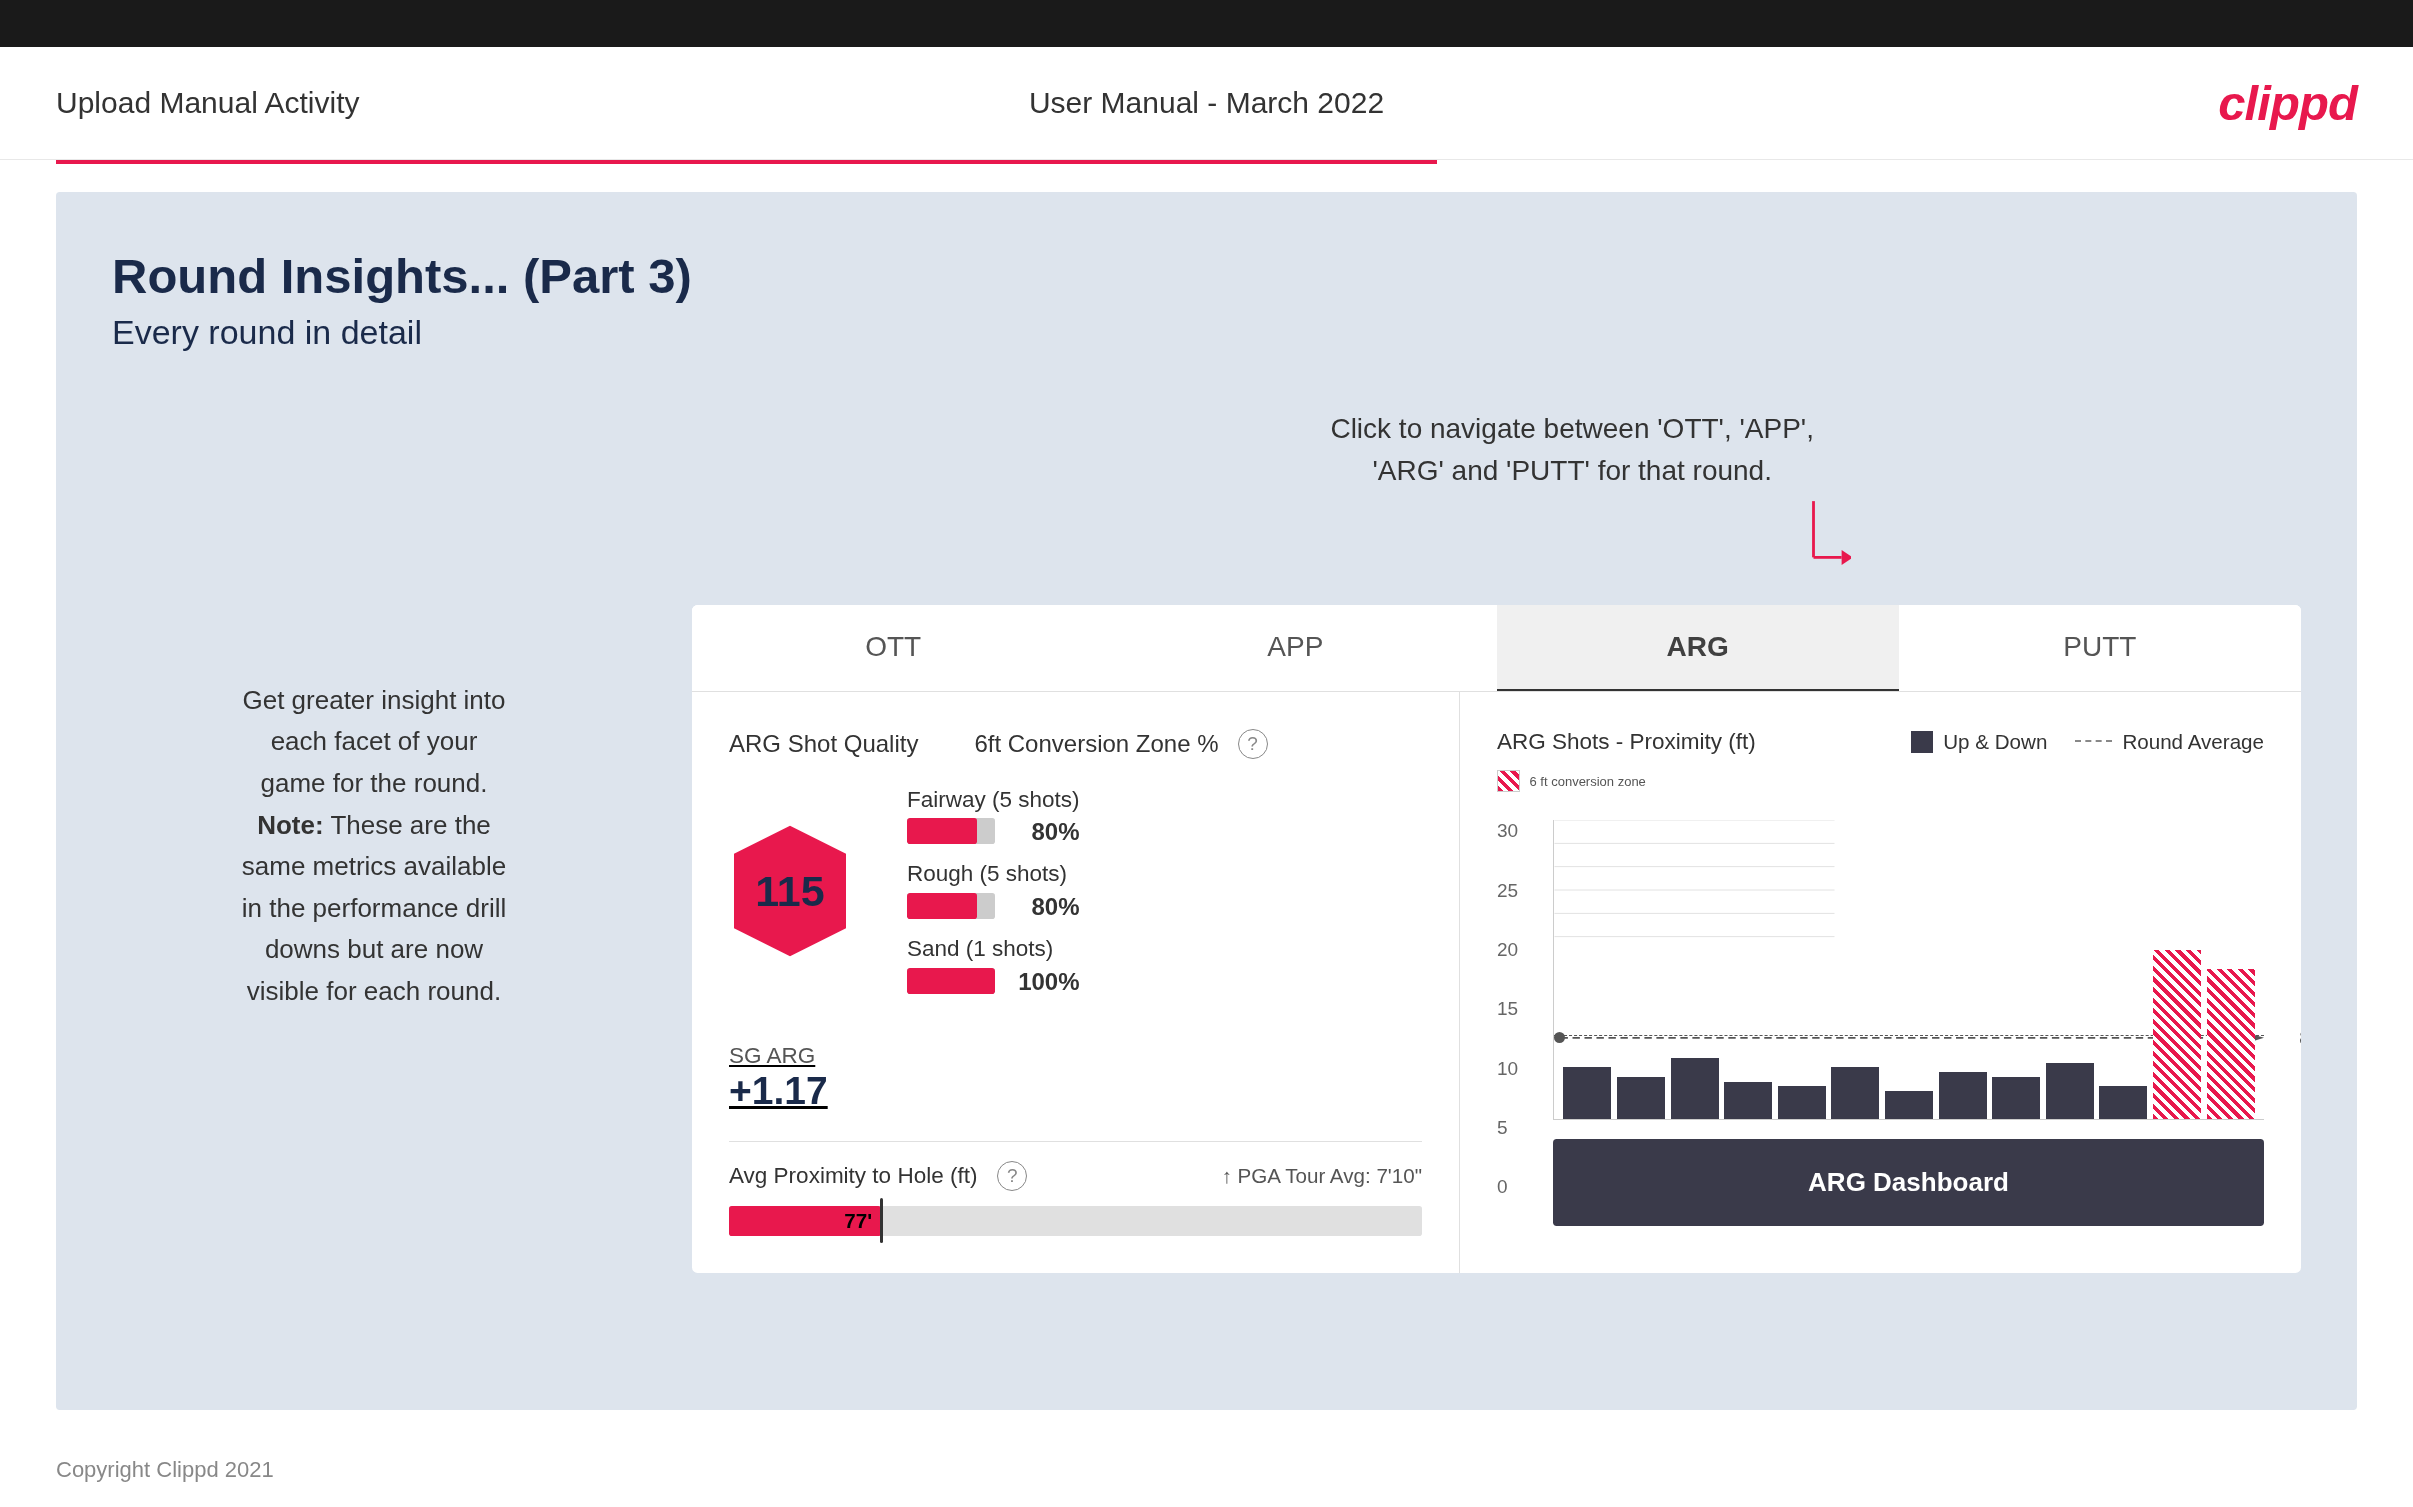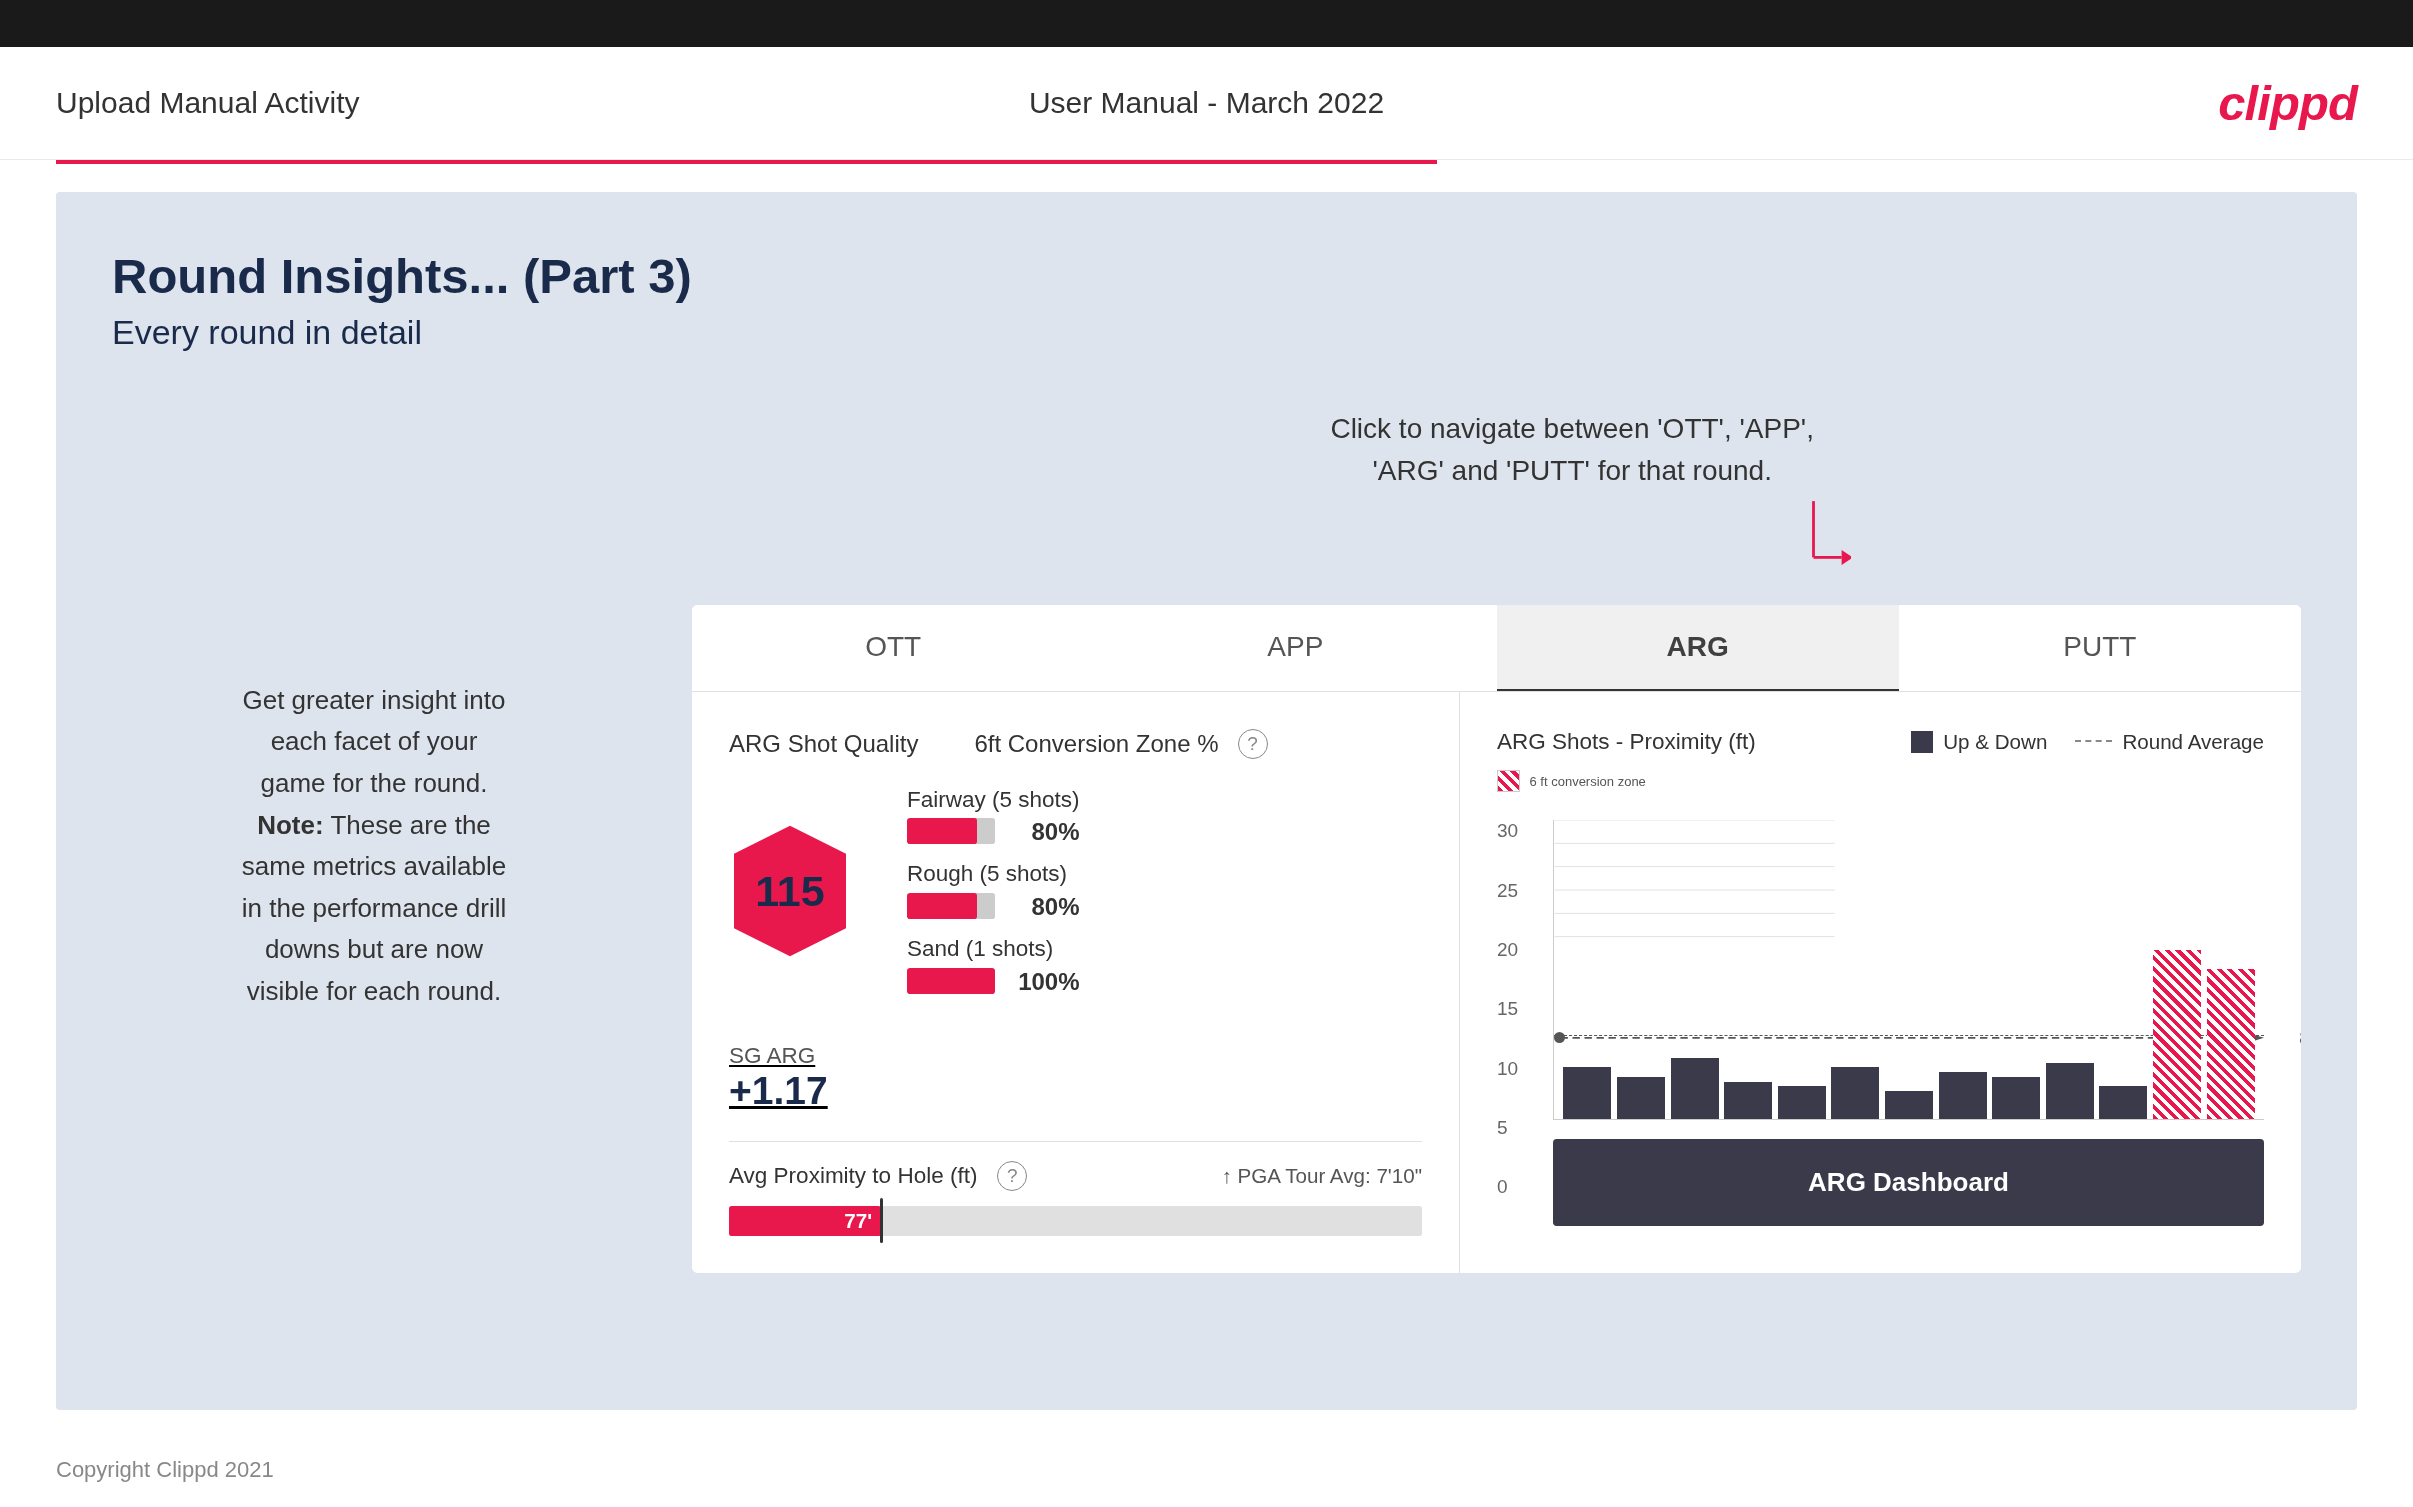--- a/index.html
+++ b/index.html
@@ -285,21 +285,21 @@
       background: #e8184d;
       border-radius: 2.8px;
       width: 22%;
       display: flex;
       align-items: center;
       justify-content: flex-end;
       padding-right: 9.4px;
     }
     .proximity-val {
       font-size: 20.6px;
-      color: #ffffff;
+      color: #000000;
       font-weight: 600;
     }
     .proximity-cursor {
       position: absolute;
       right: -3.7px;
       top: -7.5px;
       width: 3.7px;
       height: 45px;
       background: #333;
       border-radius: 1.9px;

